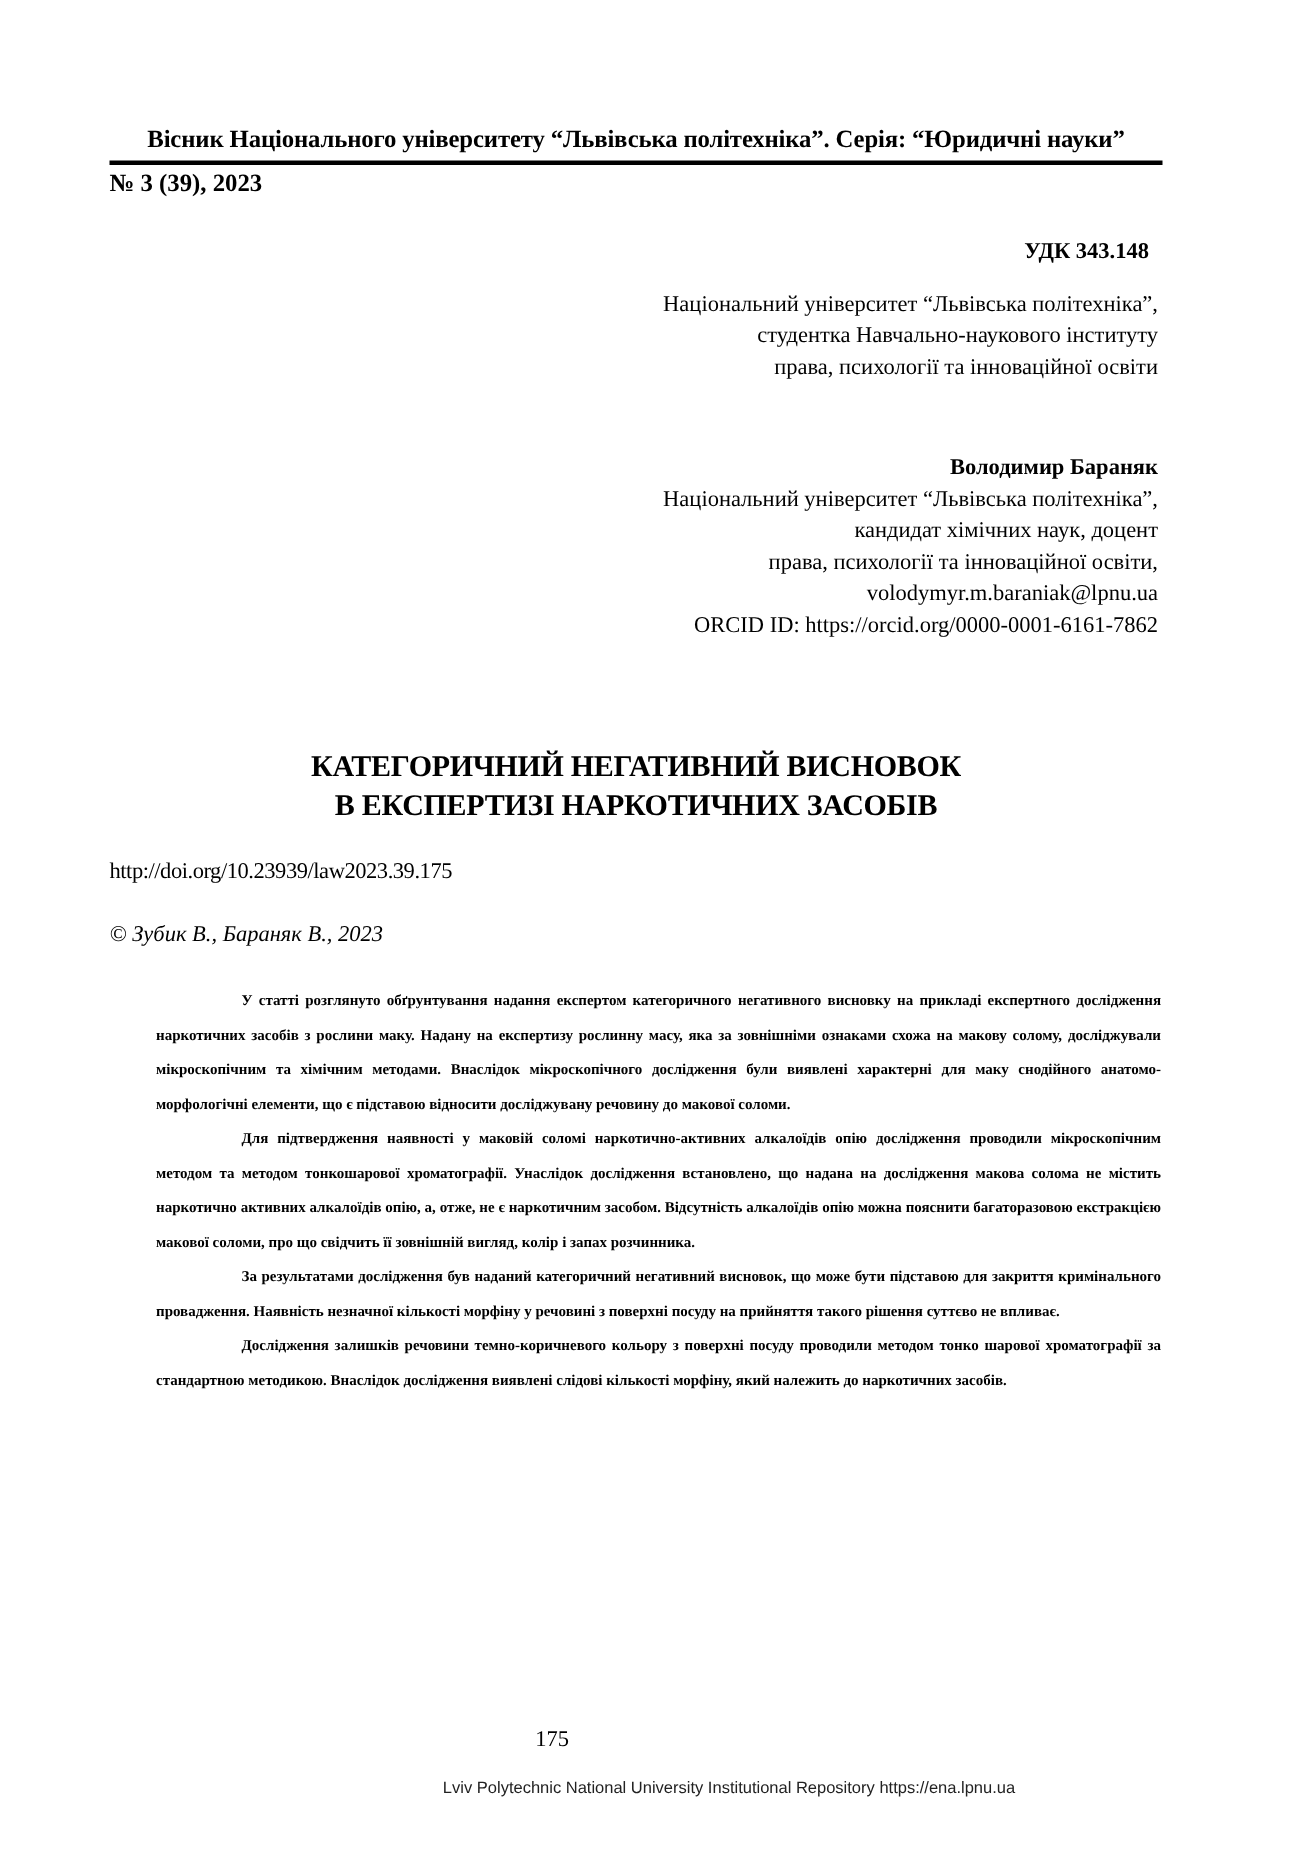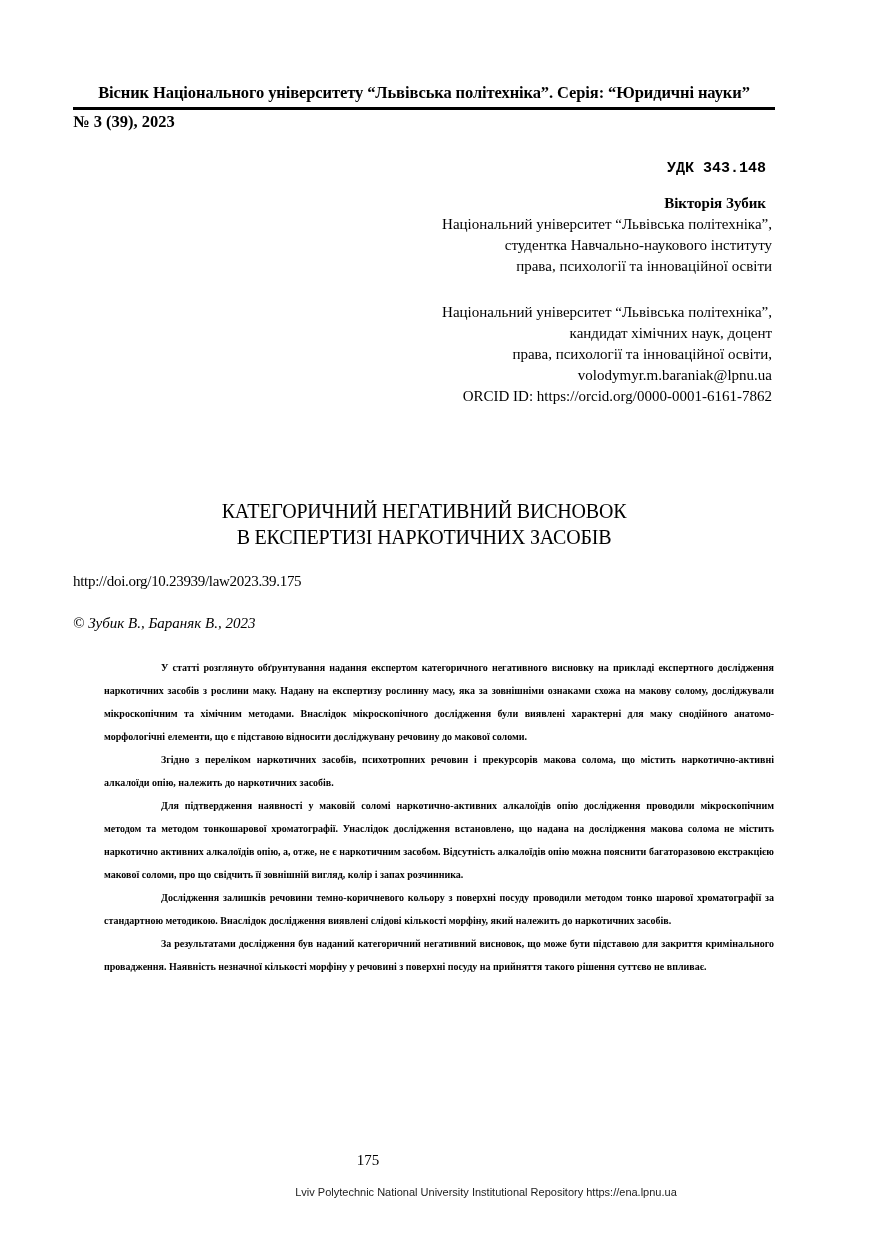--- a/index.html
+++ b/index.html
@@ -17,28 +17,28 @@
       height: 3px; background: #000;
     }
     .issue {
       position: absolute; left: 73px; top: 112px;
       font-weight: bold; font-size: 16.5px;
     }
     .right-block {
       position: absolute; right: 104px; text-align: right;
       font-size: 15px; line-height: 21px;
     }
-    .udc { top: 158px; font-weight: bold; font-size: 15px; right: 110px; font-family: Liberation Mono, monospace; }
+    .udc { top: 158px; font-weight: bold; font-size: 15px; right: 110px; }
     .author1 { top: 193px; }
     .author2 { top: 302px; }
     .author-name { font-weight: bold; }
     .author-name.a1 { padding-right: 6px; }
     .title {
       position: absolute; left: 73px; width: 702px; top: 498px;
-      text-align: center; font-weight: normal; font-size: 20px; line-height: 26px;
+      text-align: center; font-weight: bold; font-size: 20px; line-height: 26px;
       letter-spacing: -0.2px;
     }
     .doi {
       position: absolute; left: 73px; top: 573px; font-size: 15px;
       letter-spacing: -0.3px;
     }
     .copyright {
       position: absolute; left: 73px; top: 615px; font-size: 15px;
       font-style: italic;
     }
@@ -60,44 +60,43 @@
 </head>
 <body>
 
 <div class="journal-header">Вісник Національного університету “Львівська політехніка”. Серія: “Юридичні науки”</div>
 <div class="header-rule"></div>
 <div class="issue">№ 3 (39), 2023</div>
 
 <div class="right-block udc">УДК 343.148</div>
 
 <div class="right-block author1">
-  <div class="author-name a1">Вікторія Зубик</div>
   <div>Національний університет “Львівська політехніка”,</div>
   <div>студентка Навчально-наукового інституту</div>
   <div>права, психології та інноваційної освіти</div>
 </div>
 
 <div class="right-block author2">
+  <div class="author-name">Володимир Бараняк</div>
   <div>Національний університет “Львівська політехніка”,</div>
   <div>кандидат хімічних наук, доцент</div>
   <div>права, психології та інноваційної освіти,</div>
   <div>volodymyr.m.baraniak@lpnu.ua</div>
   <div>ORCID ID: https://orcid.org/0000-0001-6161-7862</div>
 </div>
 
 <div class="title">
   <div>КАТЕГОРИЧНИЙ НЕГАТИВНИЙ ВИСНОВОК</div>
   <div>В ЕКСПЕРТИЗІ НАРКОТИЧНИХ ЗАСОБІВ</div>
 </div>
 
 <div class="doi">http://doi.org/10.23939/law2023.39.175</div>
 <div class="copyright">© Зубик В., Бараняк В., 2023</div>
 
 <div class="abstract">
   <p>У статті розглянуто обґрунтування надання експертом категоричного негативного висновку на прикладі експертного дослідження наркотичних засобів з рослини маку. Надану на експертизу рослинну масу, яка за зовнішніми ознаками схожа на макову солому, досліджували мікроскопічним та хімічним методами. Внаслідок мікроскопічного дослідження були виявлені характерні для маку снодійного анатомо-морфологічні елементи, що є підставою відносити досліджувану речовину до макової соломи.</p>
-  <p>Згідно з переліком наркотичних засобів, психотропних речовин і прекурсорів макова солома, що містить наркотично-активні алкалоїди опію, належить до наркотичних засобів.</p>
   <p>Для підтвердження наявності у маковій соломі наркотично-активних алкалоїдів опію дослідження проводили мікроскопічним методом та методом тонкошарової хроматографії. Унаслідок дослідження встановлено, що надана на дослідження макова солома не містить наркотично активних алкалоїдів опію, а, отже, не є наркотичним засобом. Відсутність алкалоїдів опію можна пояснити багаторазовою екстракцією макової соломи, про що свідчить її зовнішній вигляд, колір і запах розчинника.</p>
+  <p>За результатами дослідження був наданий категоричний негативний висновок, що може бути підставою для закриття кримінального провадження. Наявність незначної кількості морфіну у речовині з поверхні посуду на прийняття такого рішення суттєво не впливає.</p>
   <p>Дослідження залишків речовини темно-коричневого кольору з поверхні посуду проводили методом тонко шарової хроматографії за стандартною методикою. Внаслідок дослідження виявлені слідові кількості морфіну, який належить до наркотичних засобів.</p>
-  <p>За результатами дослідження був наданий категоричний негативний висновок, що може бути підставою для закриття кримінального провадження. Наявність незначної кількості морфіну у речовині з поверхні посуду на прийняття такого рішення суттєво не впливає.</p>
 </div>
 
 <div class="page-number">175</div>
 <div class="repo-footer">Lviv Polytechnic National University Institutional Repository https://ena.lpnu.ua</div>
 
 </body></html>

